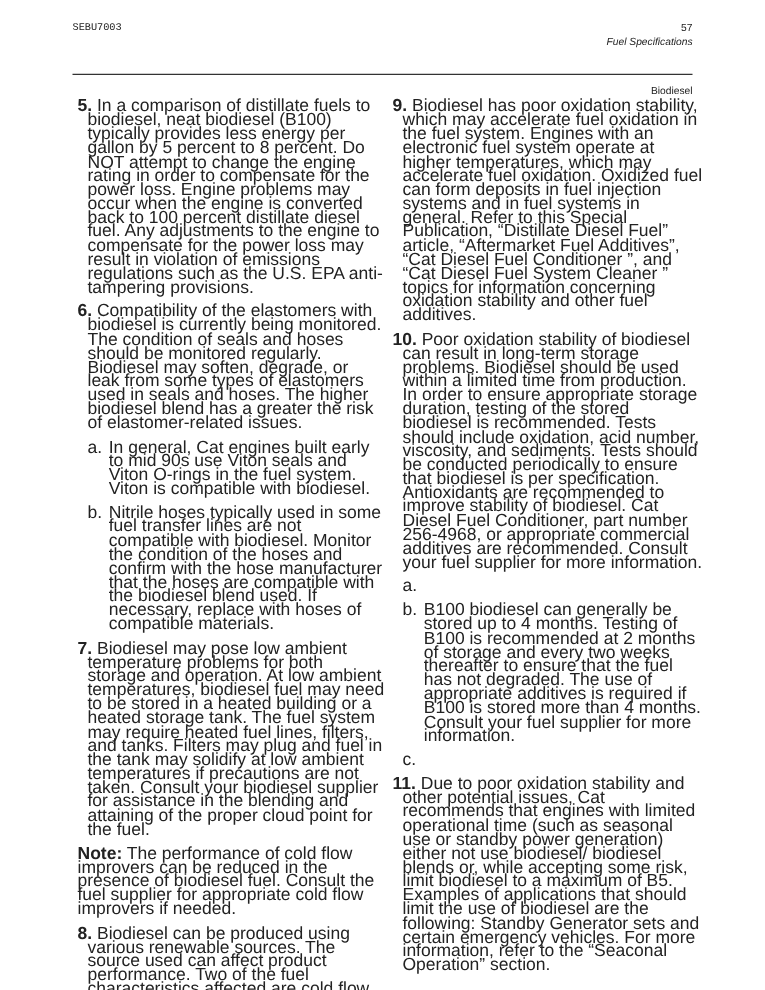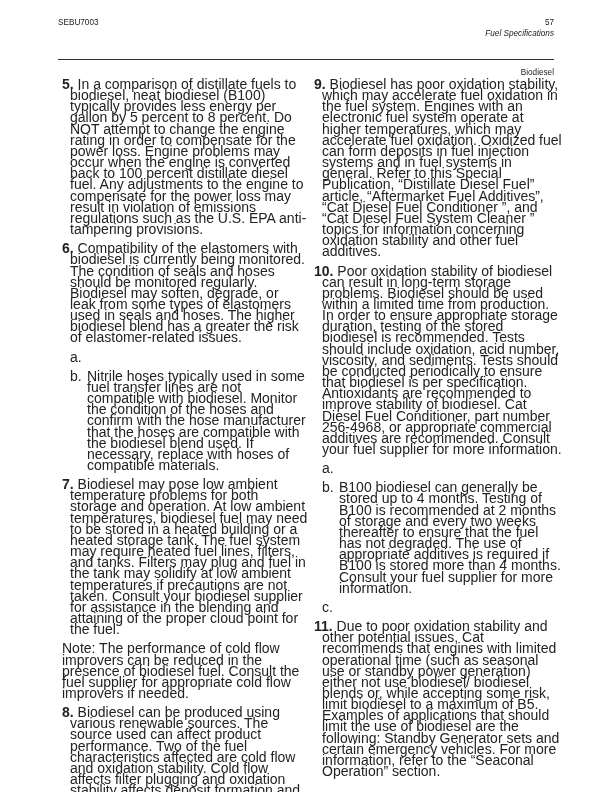--- a/index.html
+++ b/index.html
@@ -1,52 +1,53 @@
 <!DOCTYPE html>
 <html><head>
 <meta charset="utf-8">
 <style>
   html, body { margin: 0; padding: 0; background: #ffffff; }
   body {
     width: 612px; height: 792px; position: relative; overflow: hidden;
     font-family: "Liberation Sans", sans-serif; color: #222222;
   }
   .header { position: absolute; left: 58px; right: 58px; top: 17px; font-size: 8.2px; line-height: 11px; }
-  .doc-id { position: absolute; left: 0; top: 0; }
+  .doc-id { position: absolute; left: 0; top: 0; font-family: Liberation Mono, monospace; }
   .page-num { position: absolute; right: 0; top: 0; }
   .section { position: absolute; right: 0; top: 11px; text-align: right; white-space: nowrap; font-style: italic; }
   .subsection { position: absolute; right: 0; top: 22px; text-align: right; white-space: nowrap; margin-top: 28px; }
   .rule { position: absolute; left: 58px; right: 58px; top: 59px; height: 0; border-top: 1px solid #333; }
   .col { position: absolute; top: 79px; width: 246px; font-size: 14px; line-height: 11.15px; }
   .col.left { left: 62px; }
   .col.right { left: 314px; width: 248px; }
   .item { padding-left: 8px; text-indent: -8px; margin: 0 0 8px 0; }
   .item .num { font-weight: bold; }
   .sub { display: flex; margin: 0 0 8px 0; padding-left: 8px; }
   .sub .mk { width: 17px; flex: 0 0 17px; }
   .sub .tx { flex: 1; }
   .note { margin: 0 0 8px 0; }
-  .note b { font-weight: normal; margin-top: 11px; }
+  .note b { font-weight: bold; margin-top: 11px; }
 </style>
 </head>
 <body>
 
 <div class="header">
   <span class="doc-id">SEBU7003</span>
   <span class="page-num">57</span>
   <span class="section">Fuel Specifications</span>
   <span class="subsection">Biodiesel</span>
 </div>
 <div class="rule"></div>
 
 <div class="col left">
   <p class="item"><span class="num">5.</span> <span>In a comparison of distillate fuels to biodiesel, neat biodiesel (B100) typically provides less energy per gallon by 5 percent to 8 percent. Do NOT attempt to change the engine rating in order to compensate for the power loss. Engine problems may occur when the engine is converted back to 100 percent distillate diesel fuel. Any adjustments to the engine to compensate for the power loss may result in violation of emissions regulations such as the U.S. EPA anti-tampering provisions.</span></p>
   <p class="item"><span class="num">6.</span> <span>Compatibility of the elastomers with biodiesel is currently being monitored. The condition of seals and hoses should be monitored regularly. Biodiesel may soften, degrade, or leak from some types of elastomers used in seals and hoses. The higher biodiesel blend has a greater the risk of elastomer-related issues.</span></p>
   <div class="sub">
       <span class="mk">a.</span>
+      <span class="tx">In general, Cat   engines built early to mid 90s use Viton seals and Viton O-rings in the fuel system. Viton is compatible with biodiesel.</span>
     </div>
   <div class="sub">
       <span class="mk">b.</span>
       <span class="tx">Nitrile hoses typically used in some fuel transfer lines are not compatible with biodiesel. Monitor the condition of the hoses and confirm with the hose manufacturer that the hoses are compatible with the biodiesel blend used. If necessary, replace with hoses of compatible materials.</span>
     </div>
   <p class="item"><span class="num">7.</span> <span>Biodiesel may pose low ambient temperature problems for both storage and operation. At low ambient temperatures, biodiesel fuel may need to be stored in a heated building or a heated storage tank. The fuel system may require heated fuel lines, filters, and tanks. Filters may plug and fuel in the tank may solidify at low ambient temperatures if precautions are not taken. Consult your biodiesel supplier for assistance in the blending and attaining of the proper cloud point for the fuel.</span></p>
   <p class="note"><b>Note:</b> <span>The performance of cold flow improvers can be reduced in the presence of biodiesel fuel. Consult the fuel supplier for appropriate cold flow improvers if needed.</span></p>
   <p class="item"><span class="num">8.</span> <span>Biodiesel can be produced using various renewable sources. The source used can affect product performance. Two of the fuel characteristics affected are cold flow and oxidation stability. Cold flow affects filter plugging and oxidation stability affects deposit formation and biodiesel fuel storage duration and life. Consult your fuel supplier for guidance.</span></p>
 </div>
 

